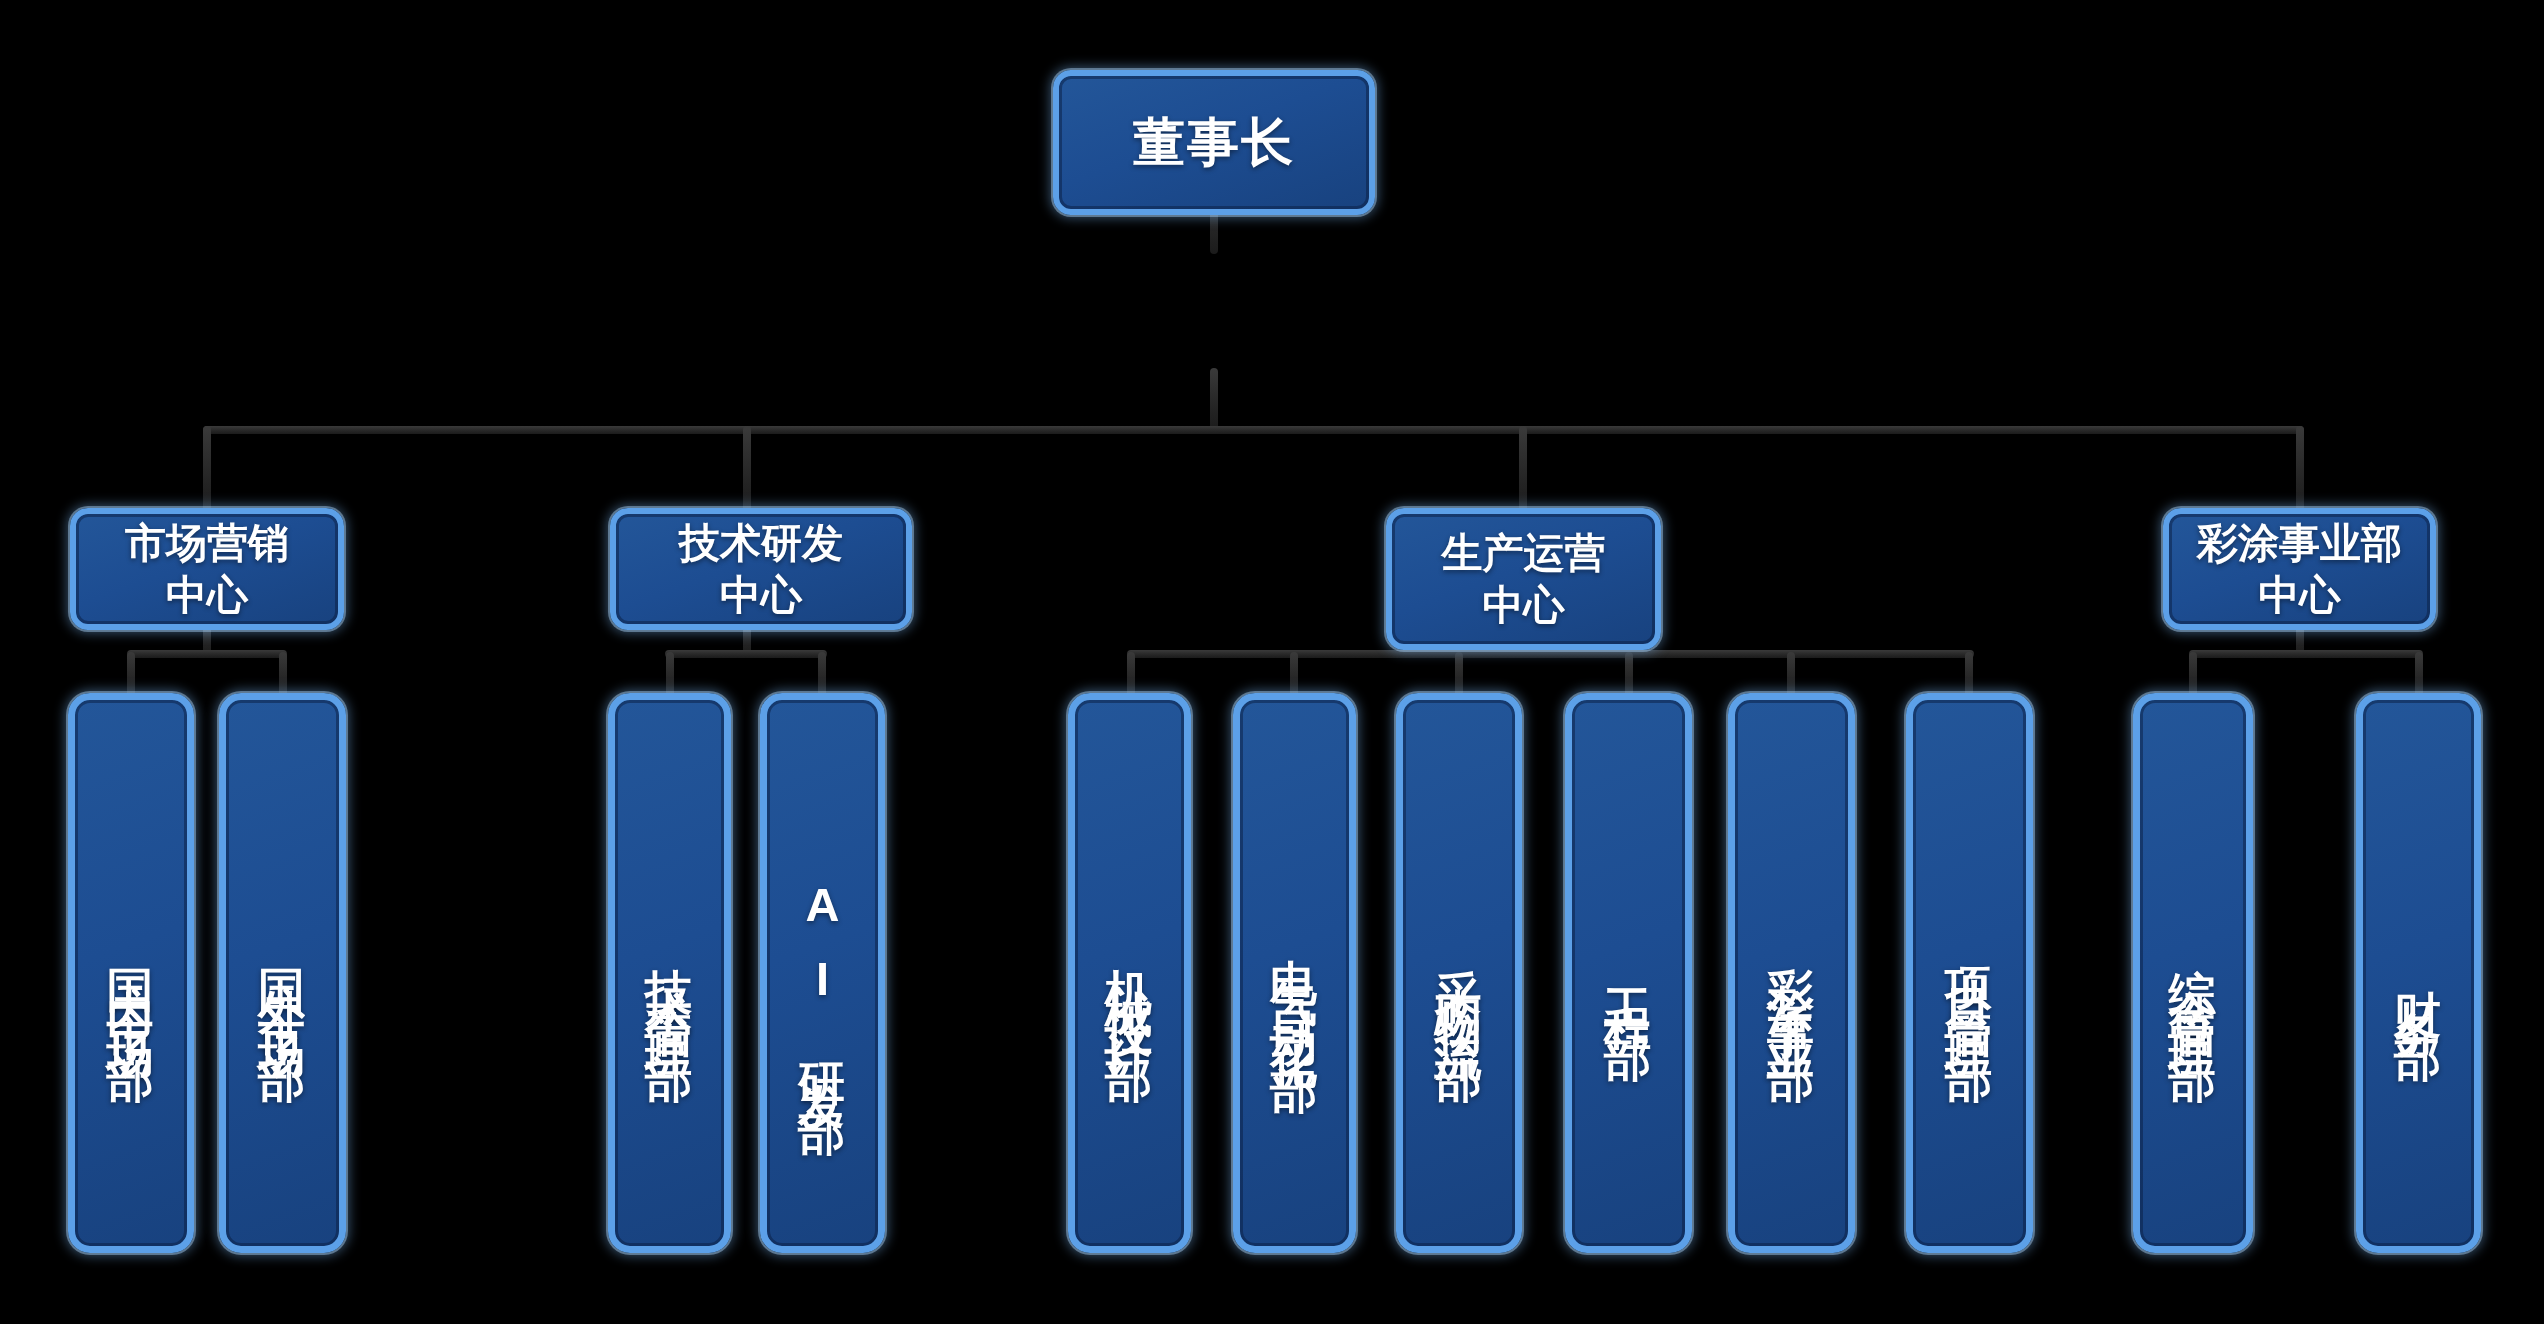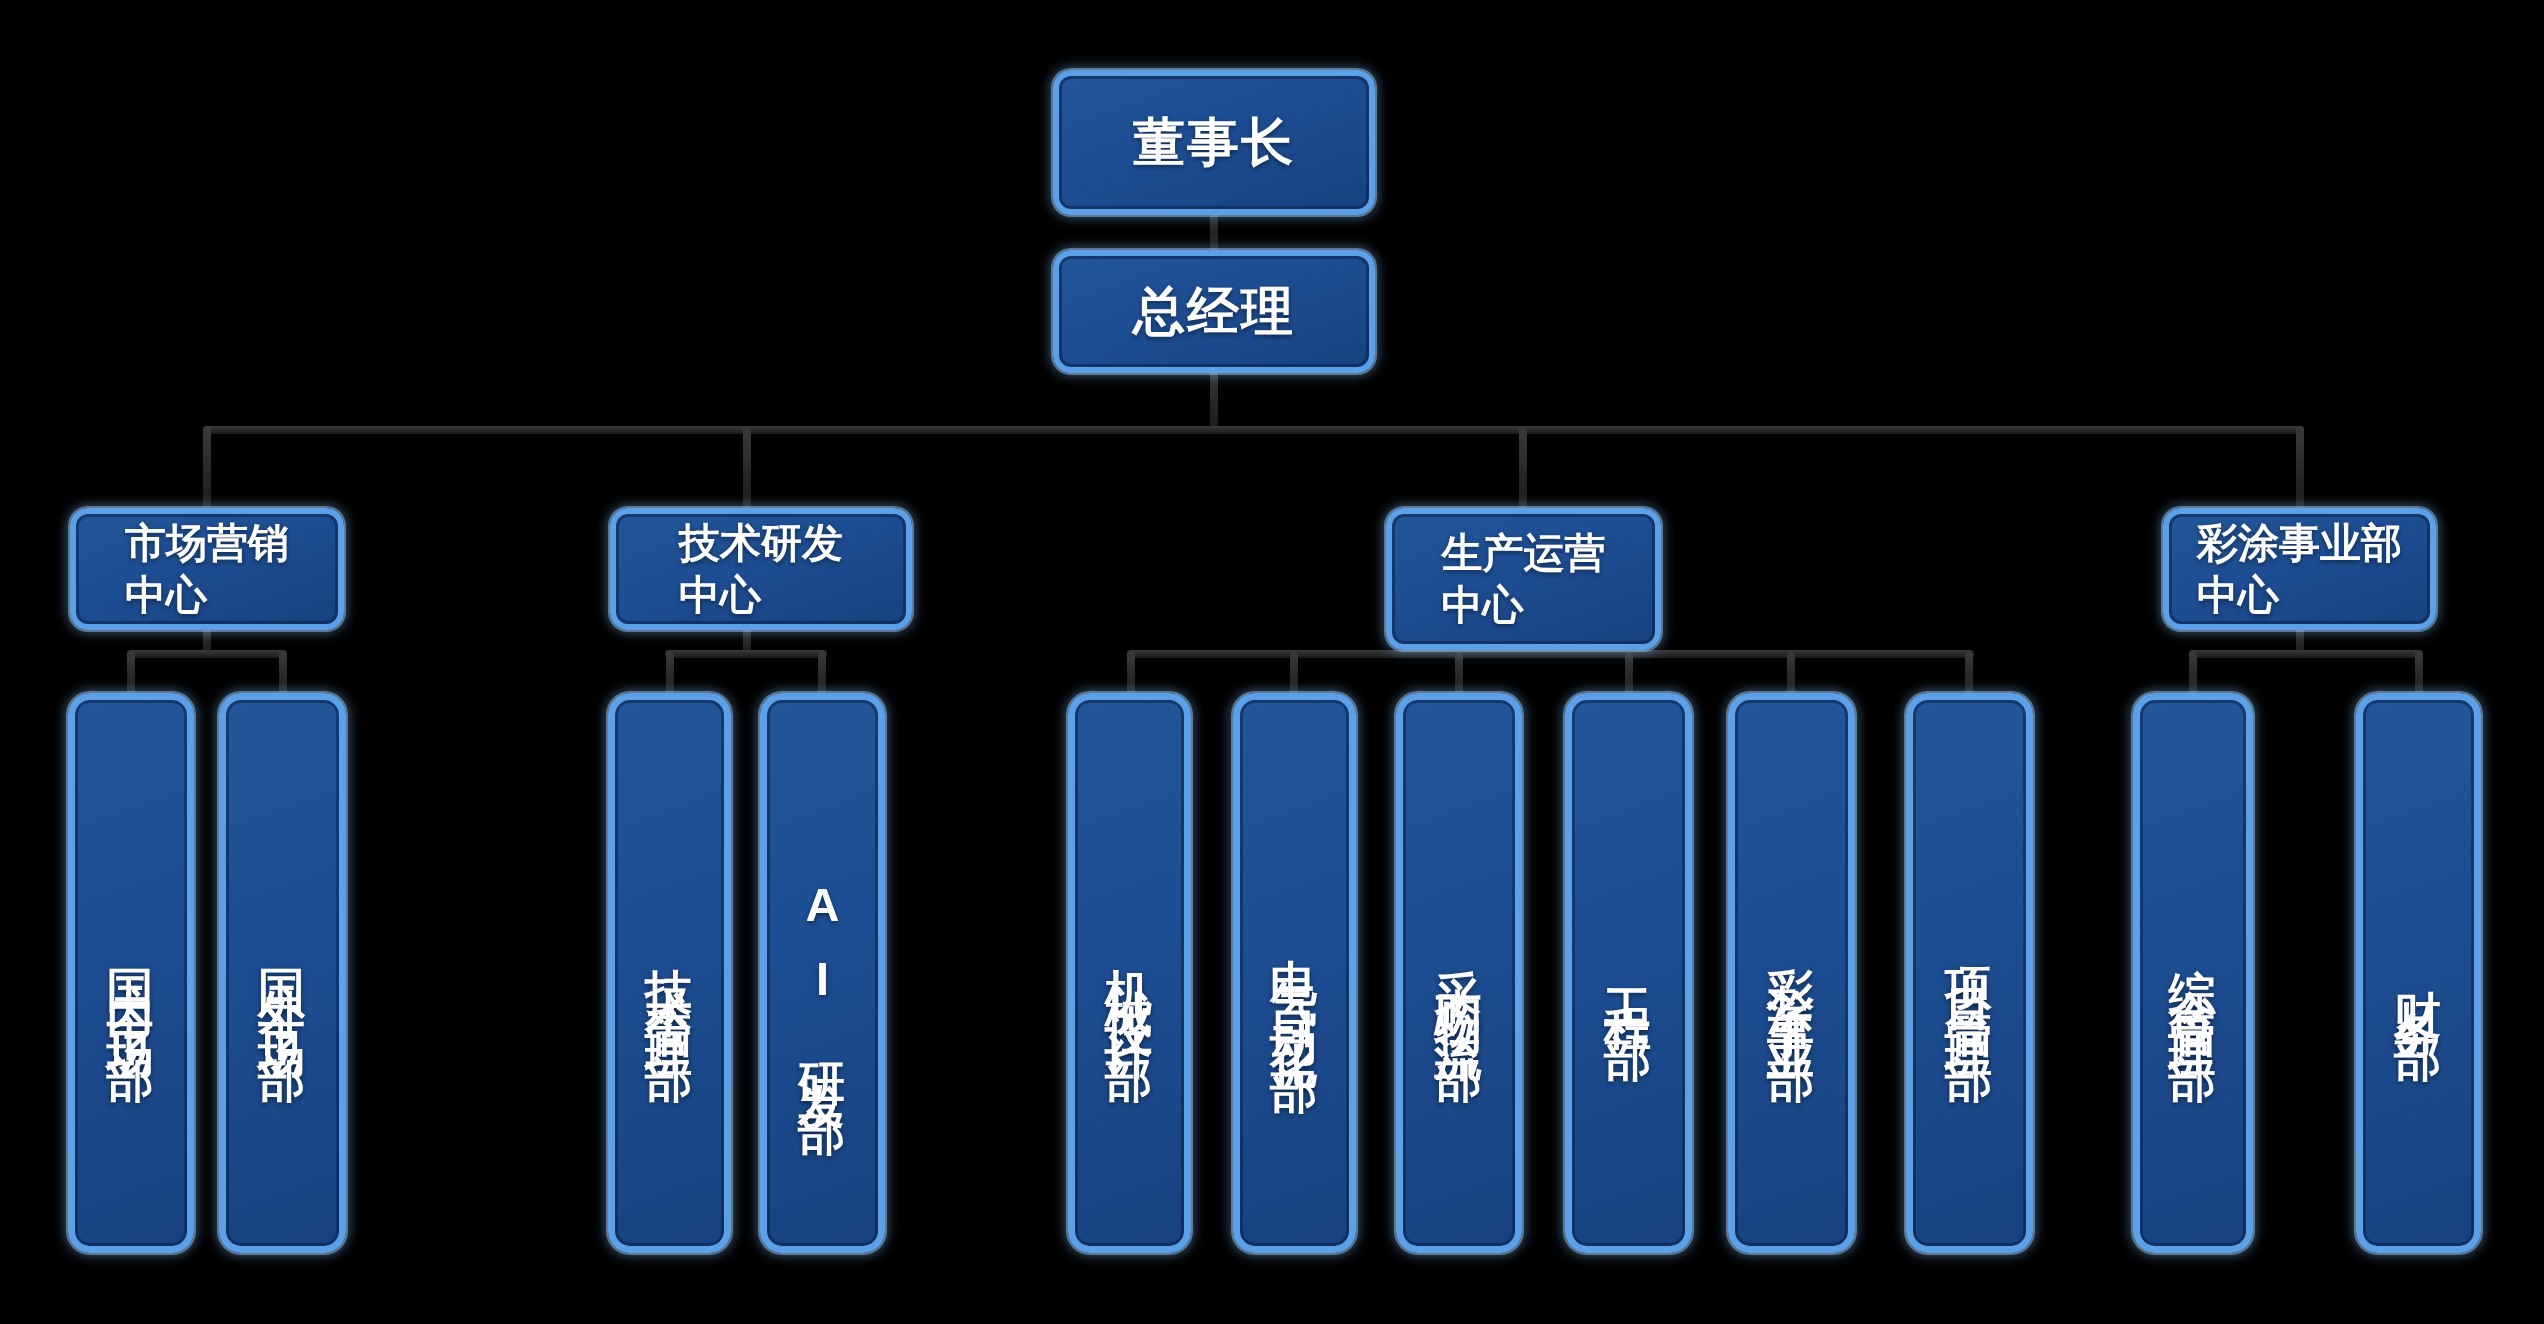--- a/index.html
+++ b/index.html
@@ -38,20 +38,21 @@
     color: var(--text, #ffffff);
     font-weight: 700;
     text-shadow: 0 2px 5px rgba(0, 0, 0, 0.45);
     z-index: 2;
   }
   .lvl1 { font-size: 52px; letter-spacing: 2px; }
   .lvl2 { font-size: 41px; }
   .lvl2 .two-line {
     display: flex;
     flex-direction: column;
+    text-align: center;
     line-height: 1.28;
   }
   .dept {
     border-width: 7px;
     border-radius: 22px;
   }
   .vert-label {
     writing-mode: vertical-lr;
     text-orientation: upright;
     font-size: 47px;
@@ -93,23 +94,20 @@
   <div class="line" style="left:1625px;top:652px;width:8px;height:45px;"></div>
   <div class="line" style="left:1787px;top:652px;width:8px;height:45px;"></div>
   <div class="line" style="left:1965px;top:652px;width:8px;height:45px;"></div>
 
   <div class="line" style="left:2189px;top:650px;width:234px;height:8px;"></div>
   <div class="line" style="left:2189px;top:652px;width:8px;height:45px;"></div>
   <div class="line" style="left:2415px;top:652px;width:8px;height:45px;"></div>
 
   <div class="node lvl1" style="left:1053px;top:70px;width:322px;height:145px;">
     <span>董事长</span>
-  </div>
-  <div class="node lvl1" style="left:1053px;top:250px;width:322px;height:123px;">
-    <span>总经理</span>
   </div>
 
   <div class="node lvl2" style="left:70px;top:508px;width:274px;height:122px;">
     <div class="two-line">
       <span>市场营销</span>
       <span>中心</span>
     </div>
   </div>
   <div class="node lvl2" style="left:610px;top:508px;width:302px;height:122px;">
     <div class="two-line">

